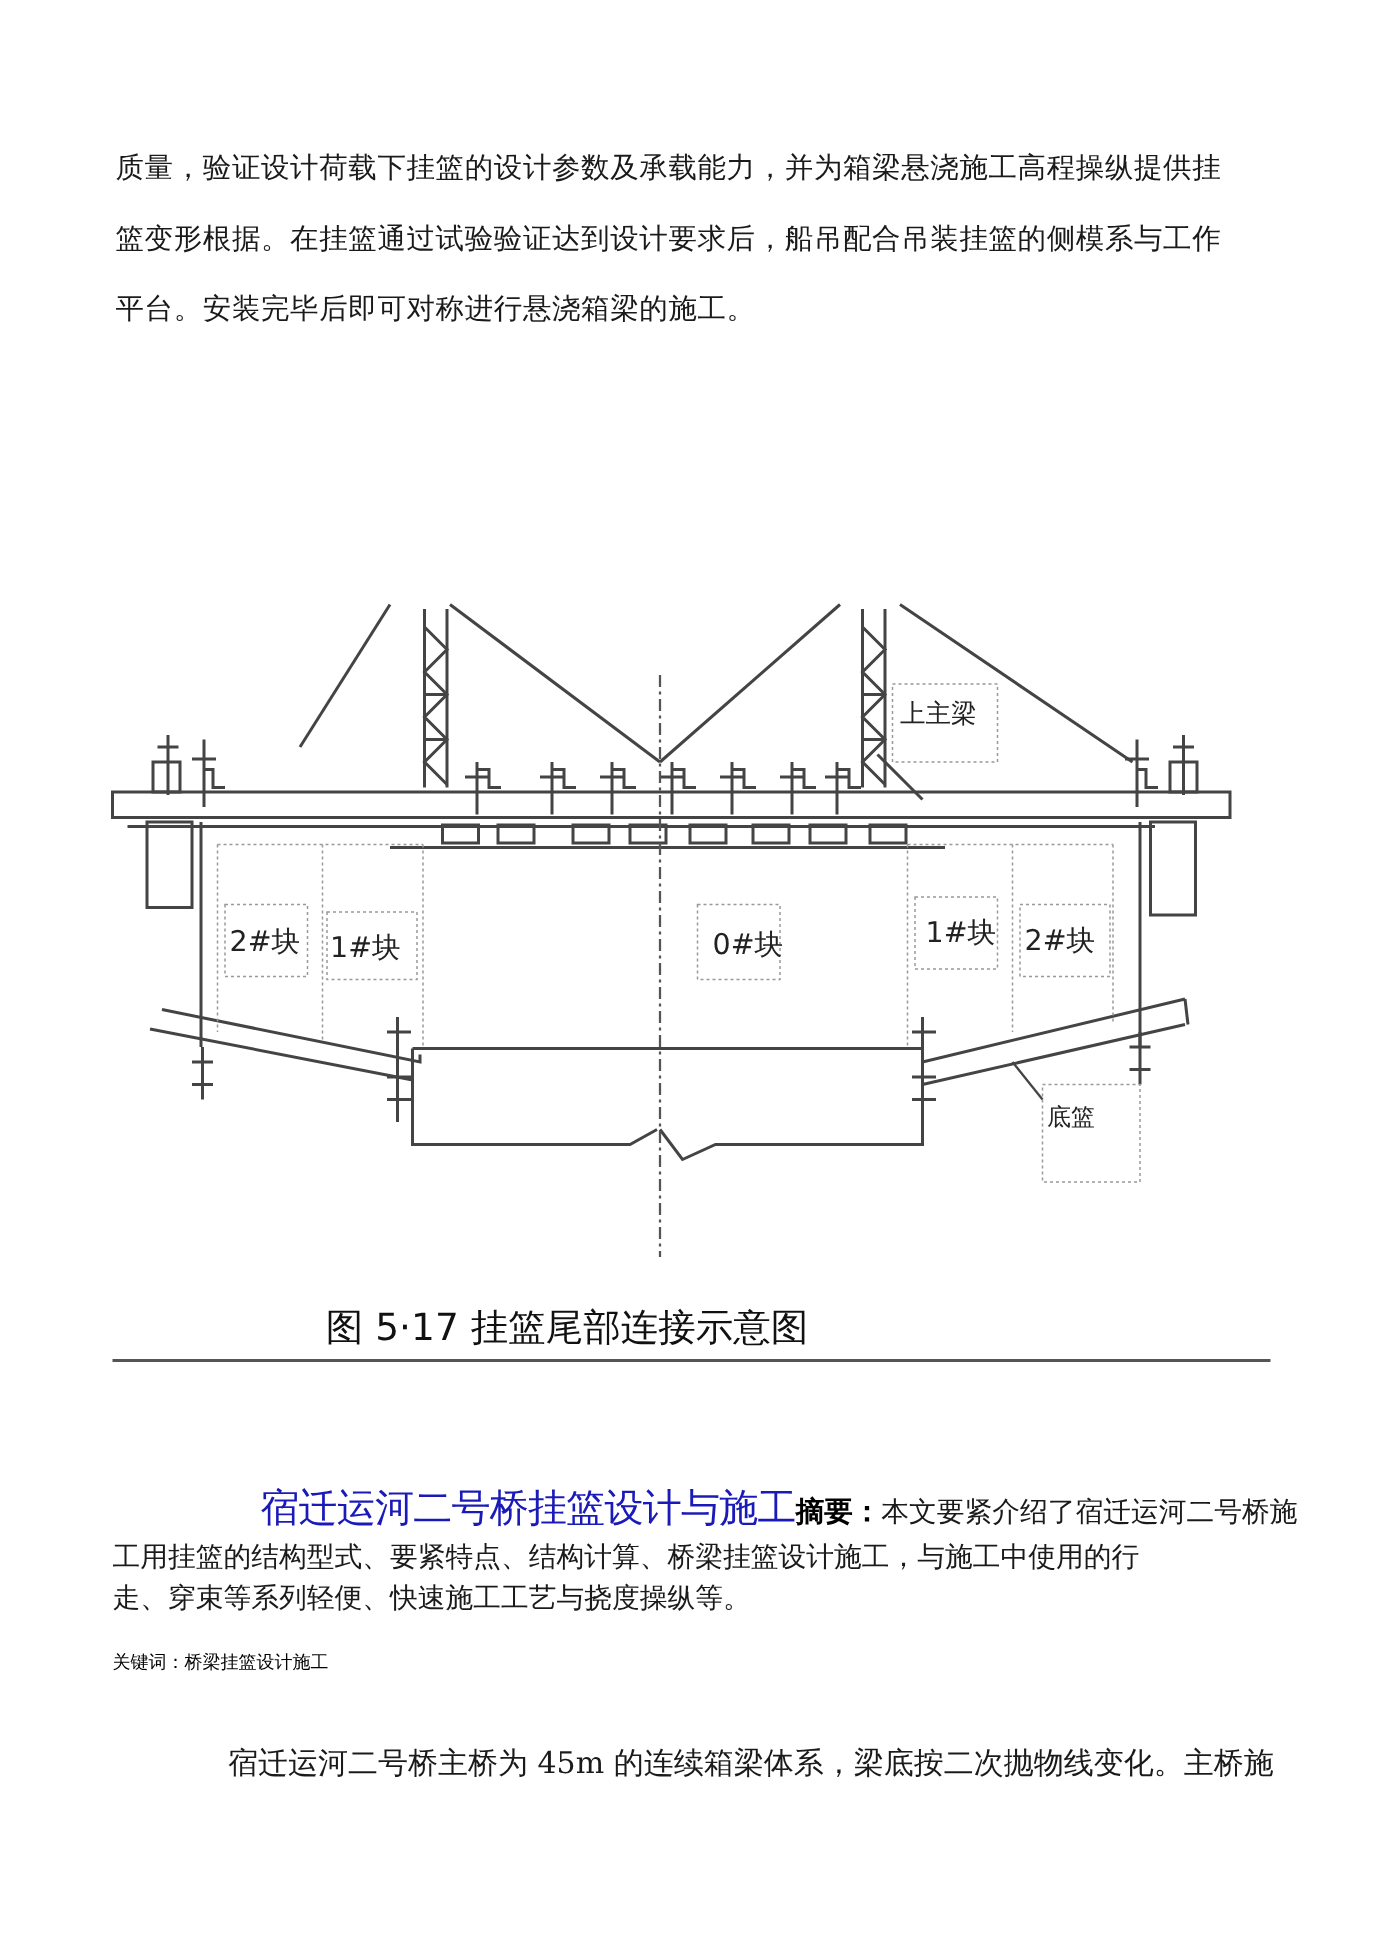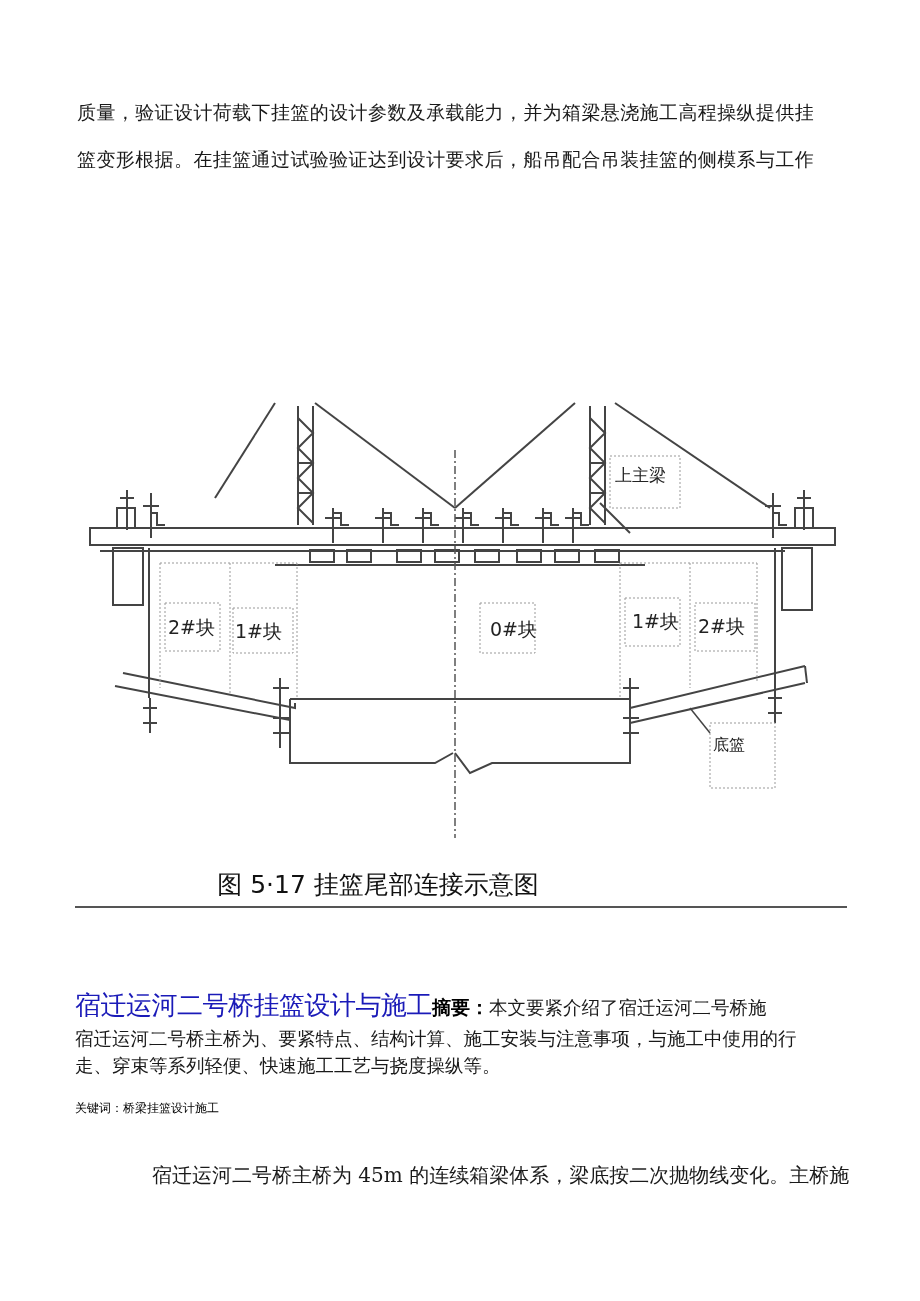--- a/index.html
+++ b/index.html
@@ -8,32 +8,33 @@
       font-family: "DejaVu Serif", "Liberation Serif", serif;
       color: #1a1a1a;
     }
     .para-top {
       position: absolute; left: 75px; top: 88px; width: 775px;
       font-size: 19px; line-height: 45px; letter-spacing: 0.4px;
       font-family: "DejaVu Serif", serif;
     }
     .para-top p { margin: 2px; white-space: nowrap; }
     .diagram {
-      position: absolute; left: 85px; top: 398px; width: 760px; height: 440px;
+      position: absolute; left: 70px; top: 398px; width: 760px; height: 440px;
     }
     .caption {
       position: absolute; left: 0; top: 868px; width: 756px; text-align: center;
       font-size: 25px; font-family: "DejaVu Sans", sans-serif; color: #111;
     }
     .caption-rule {
       position: absolute; left: 75px; top: 906px; width: 772px; height: 2px; background: #555;
     }
     .title-line {
       position: absolute; left: 75px; top: 988px; width: 790px;
       white-space: nowrap;
+      text-align: right;
     }
     .doc-title {
       font-family: "DejaVu Sans", sans-serif; font-size: 26px; color: #1a1ab8;
       font-weight: normal; letter-spacing: -0.5px;
     }
     .abs-label { font-family: "DejaVu Sans", sans-serif; font-size: 19px; font-weight: bold; color: #000; }
     .abs-text { font-family: "DejaVu Serif", serif; font-size: 18.5px; color: #1a1a1a; }
     .abstract-cont {
       position: absolute; left: 75px; top: 1025px; width: 780px;
       font-size: 18.5px; line-height: 27px; font-family: "DejaVu Serif", serif;
@@ -48,20 +49,21 @@
       font-family: "DejaVu Serif", serif; font-size: 20px; white-space: nowrap;
     }
     .lbl { font-family: "DejaVu Sans", sans-serif; fill: #222; }
   </style>
 </head>
 <body>
 
 <div class="para-top">
   <p>质量，验证设计荷载下挂篮的设计参数及承载能力，并为箱梁悬浇施工高程操纵提供挂</p>
   <p>篮变形根据。在挂篮通过试验验证达到设计要求后，船吊配合吊装挂篮的侧模系与工作</p>
+  <p>平台。安装完毕后即可对称进行悬浇箱梁的施工。</p>
 </div>
 
 <div class="diagram">
   <svg width="760" height="440" viewBox="0 0 760 440" xmlns="http://www.w3.org/2000/svg">
     <g stroke="#444" stroke-width="2" fill="none">
 
       <line x1="130" y1="100" x2="190" y2="5"></line>
       <line x1="230" y1="5" x2="370" y2="110"></line>
       <line x1="370" y1="110" x2="490" y2="5"></line>
       <line x1="530" y1="5" x2="685" y2="110"></line>
@@ -160,19 +162,19 @@
 </div>
 
 <div class="caption">图 5·17 挂篮尾部连接示意图</div>
 <div class="caption-rule"></div>
 
 <div class="title-line">
   <span class="doc-title">宿迁运河二号桥挂篮设计与施工</span><span class="abs-label">摘要：</span><span class="abs-text">本文要紧介绍了宿迁运河二号桥施</span>
 </div>
 
 <div class="abstract-cont">
-  <p>宿迁运河二号桥主桥为、要紧特点、结构计算、施工安装与注意事项，与施工中使用的行</p>
+  <p>工用挂篮的结构型式、要紧特点、结构计算、桥梁挂篮设计施工，与施工中使用的行</p>
   <p>走、穿束等系列轻便、快速施工工艺与挠度操纵等。</p>
 </div>
 
 <div class="keywords">关键词：桥梁挂篮设计施工</div>
 
 <div class="body-para">宿迁运河二号桥主桥为 45m 的连续箱梁体系，梁底按二次抛物线变化。主桥施</div>
 
 </body></html>

